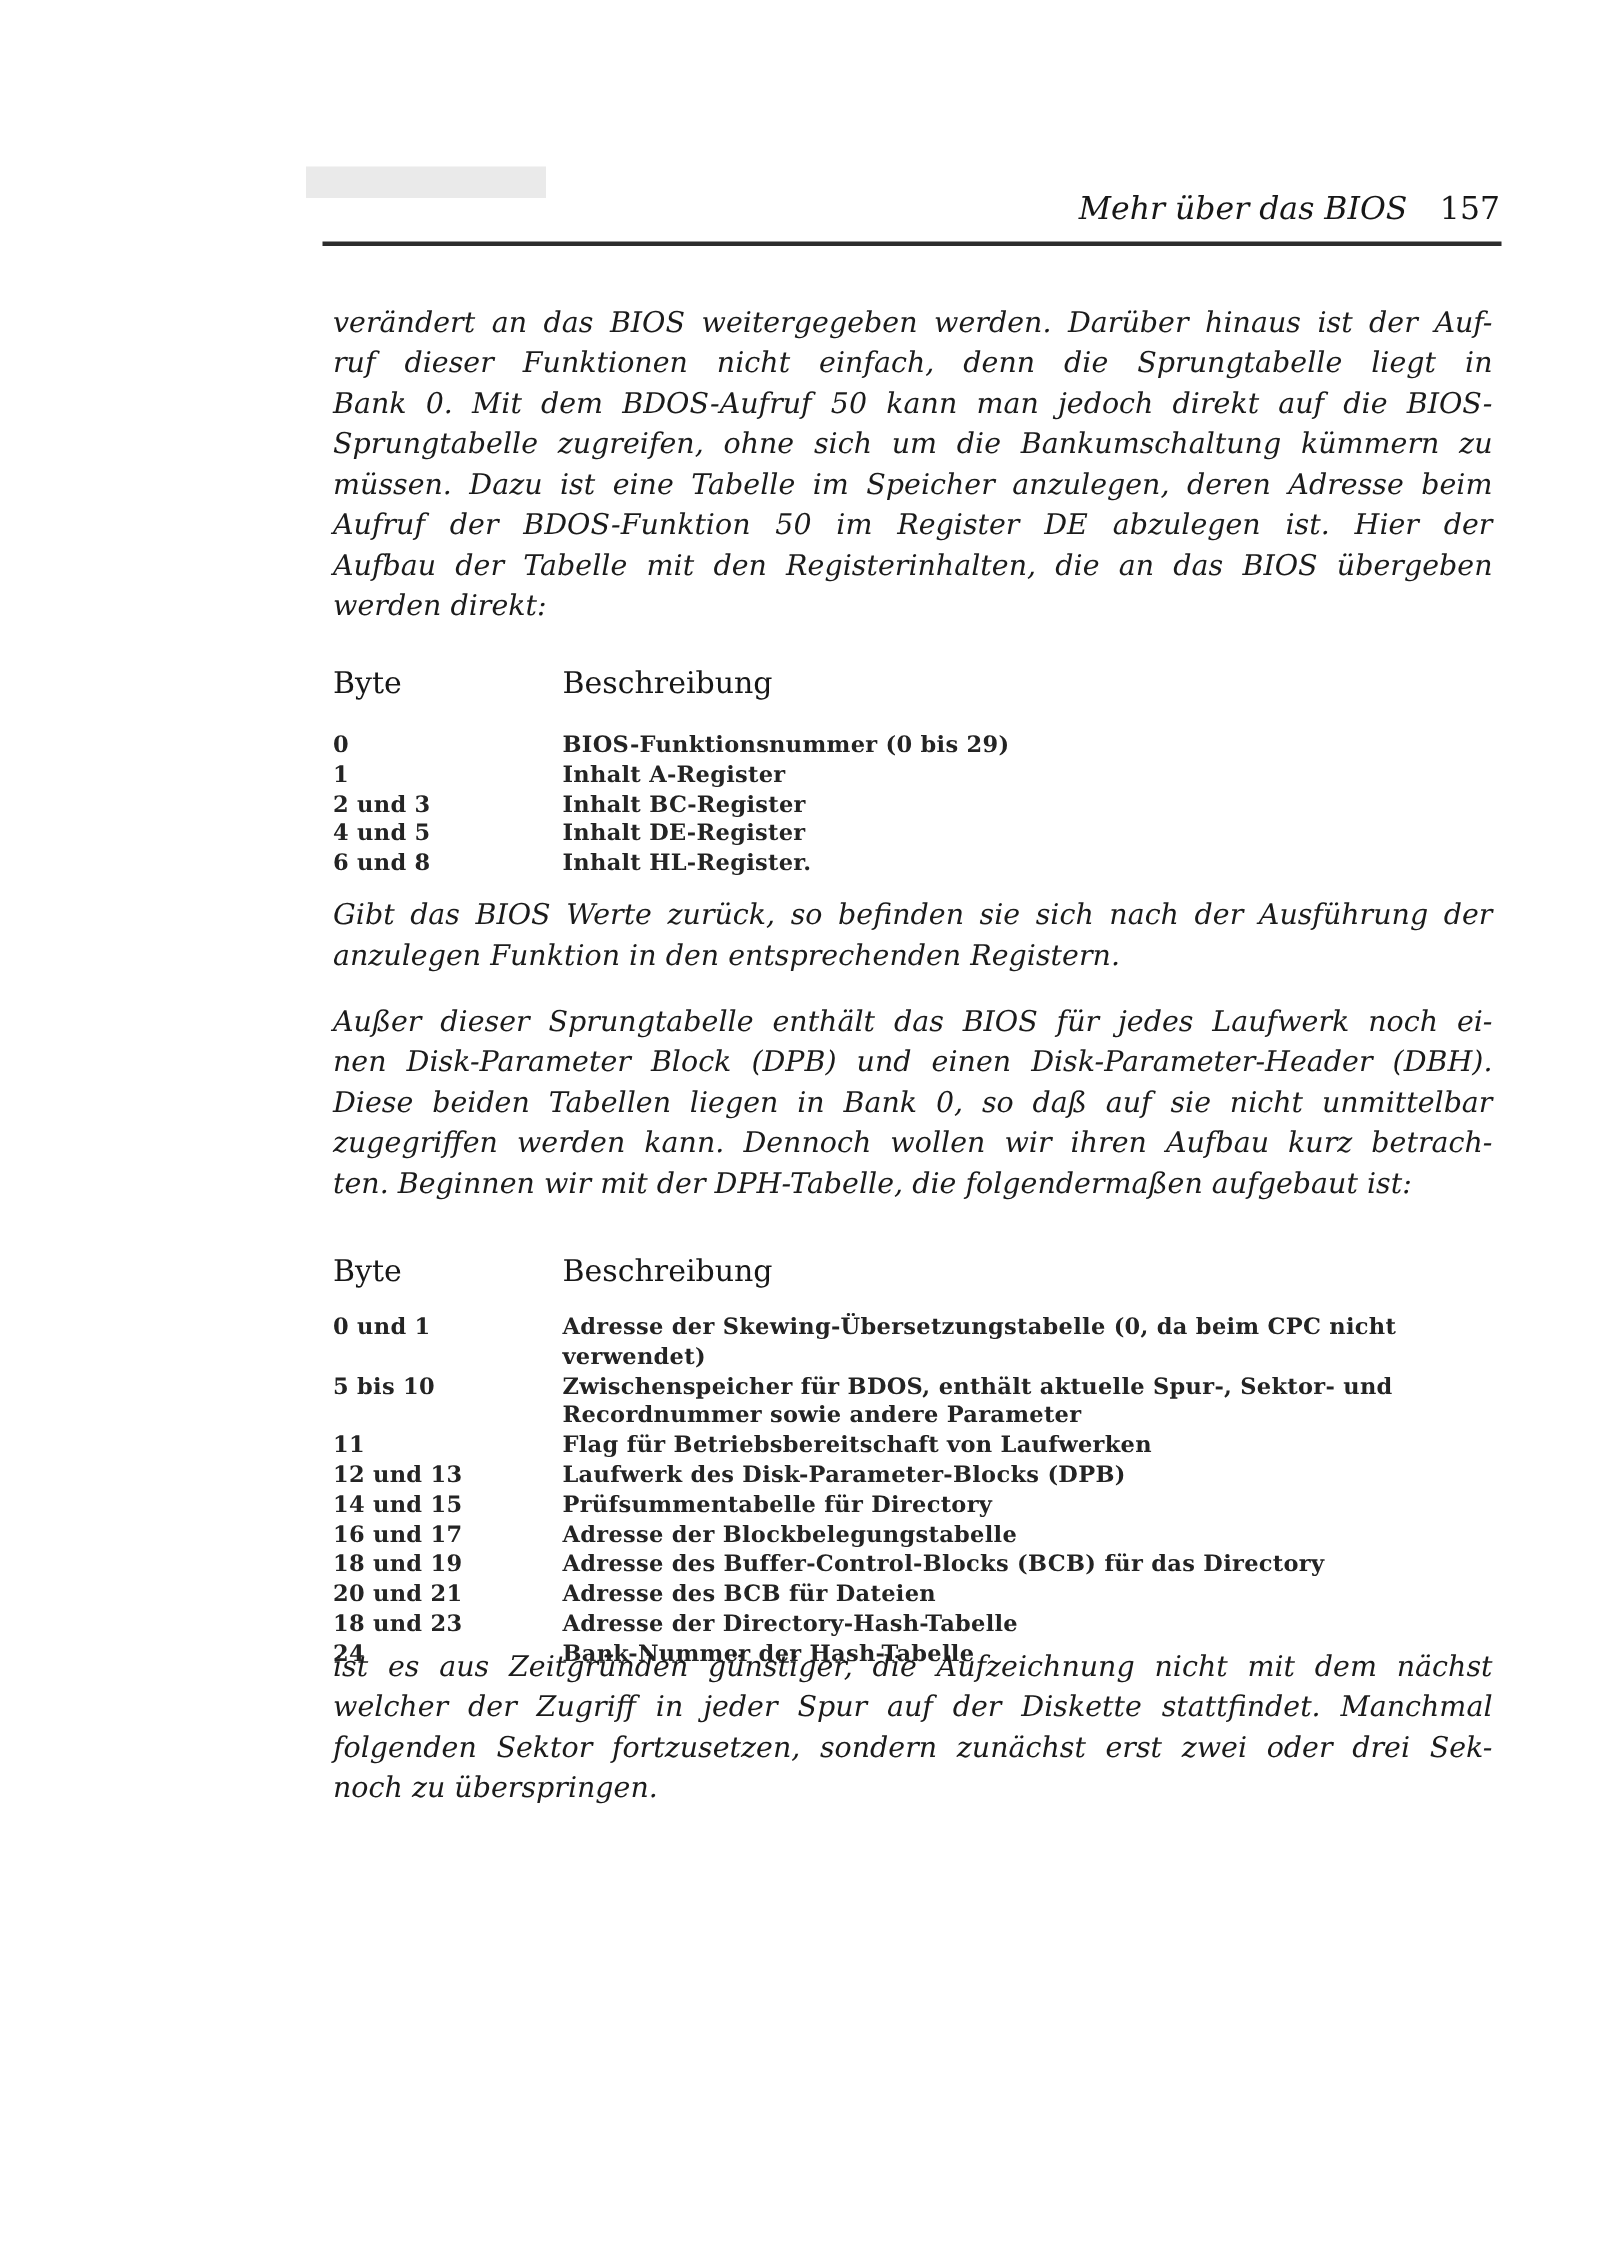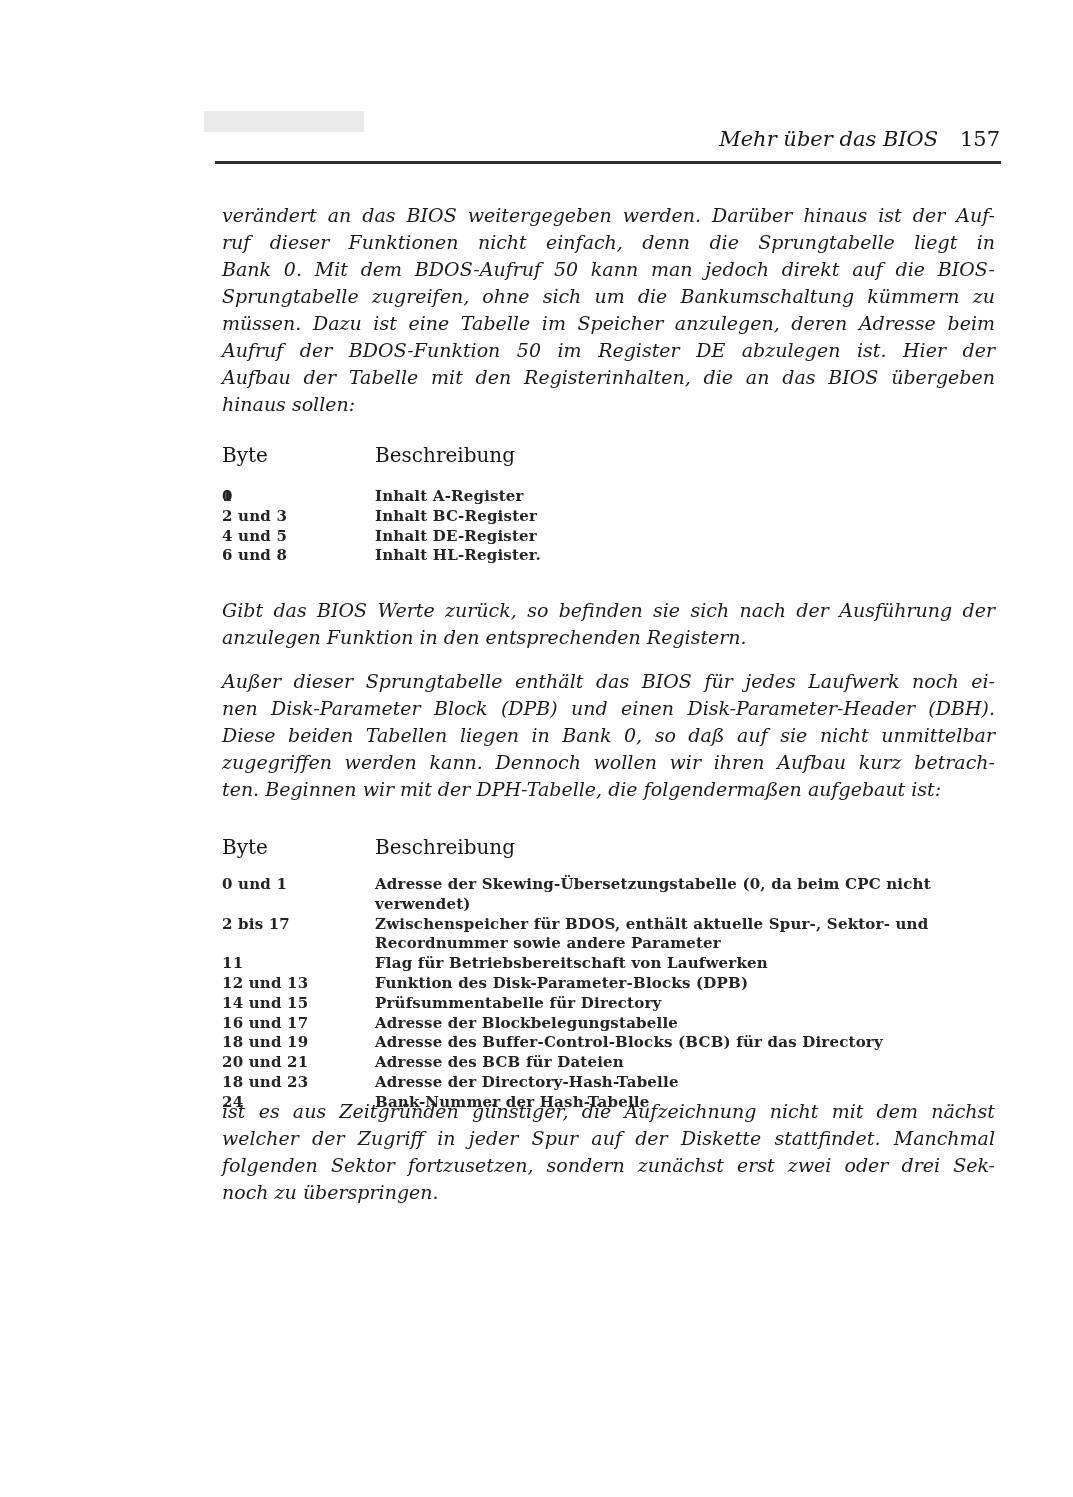--- a/index.html
+++ b/index.html
@@ -86,31 +86,34 @@
   <div class="head-rule"></div>
 
   <div class="para" style="top:202px">
       <div class="pline">verändert an das BIOS weitergegeben werden. Darüber hinaus ist der Auf-</div>
       <div class="pline">ruf dieser Funktionen nicht einfach, denn die Sprungtabelle liegt in</div>
       <div class="pline">Bank 0. Mit dem BDOS-Aufruf 50 kann man jedoch direkt auf die BIOS-</div>
       <div class="pline">Sprungtabelle zugreifen, ohne sich um die Bankumschaltung kümmern zu</div>
       <div class="pline">müssen. Dazu ist eine Tabelle im Speicher anzulegen, deren Adresse beim</div>
       <div class="pline">Aufruf der BDOS-Funktion 50 im Register DE abzulegen ist. Hier der</div>
       <div class="pline">Aufbau der Tabelle mit den Registerinhalten, die an das BIOS übergeben</div>
-      <div class="pline last">hinaus sollen:</div>
+      <div class="pline last">werden direkt:</div>
     </div>
 
   <div class="table-head" style="top:443px">
     <span class="th-byte">Byte</span>
     <span class="th-desc">Beschreibung</span>
   </div>
 
   <div class="dtable" style="top:487px">
       <div class="trow">
         <div class="tcol1">0</div>
+        <div class="tcol2">
+          <div>BIOS-Funktionsnummer (0 bis 29)</div>
+        </div>
       </div>
       <div class="trow">
         <div class="tcol1">1</div>
         <div class="tcol2">
           <div>Inhalt A-Register</div>
         </div>
       </div>
       <div class="trow">
         <div class="tcol1">2 und 3</div>
         <div class="tcol2">
@@ -150,36 +153,36 @@
   </div>
 
   <div class="dtable" style="top:875px">
       <div class="trow">
         <div class="tcol1">0 und 1</div>
         <div class="tcol2">
           <div>Adresse der Skewing-Übersetzungstabelle (0, da beim CPC nicht verwendet)</div>
         </div>
       </div>
       <div class="trow">
-        <div class="tcol1">2 bis 17</div>
+        <div class="tcol1">5 bis 10</div>
         <div class="tcol2">
           <div>Zwischenspeicher für BDOS, enthält aktuelle Spur-, Sektor- und</div>
           <div>Recordnummer sowie andere Parameter</div>
         </div>
       </div>
       <div class="trow">
         <div class="tcol1">11</div>
         <div class="tcol2">
           <div>Flag für Betriebsbereitschaft von Laufwerken</div>
         </div>
       </div>
       <div class="trow">
         <div class="tcol1">12 und 13</div>
         <div class="tcol2">
-          <div>Funktion des Disk-Parameter-Blocks (DPB)</div>
+          <div>Laufwerk des Disk-Parameter-Blocks (DPB)</div>
         </div>
       </div>
       <div class="trow">
         <div class="tcol1">14 und 15</div>
         <div class="tcol2">
           <div>Prüfsummentabelle für Directory</div>
         </div>
       </div>
       <div class="trow">
         <div class="tcol1">16 und 17</div>

